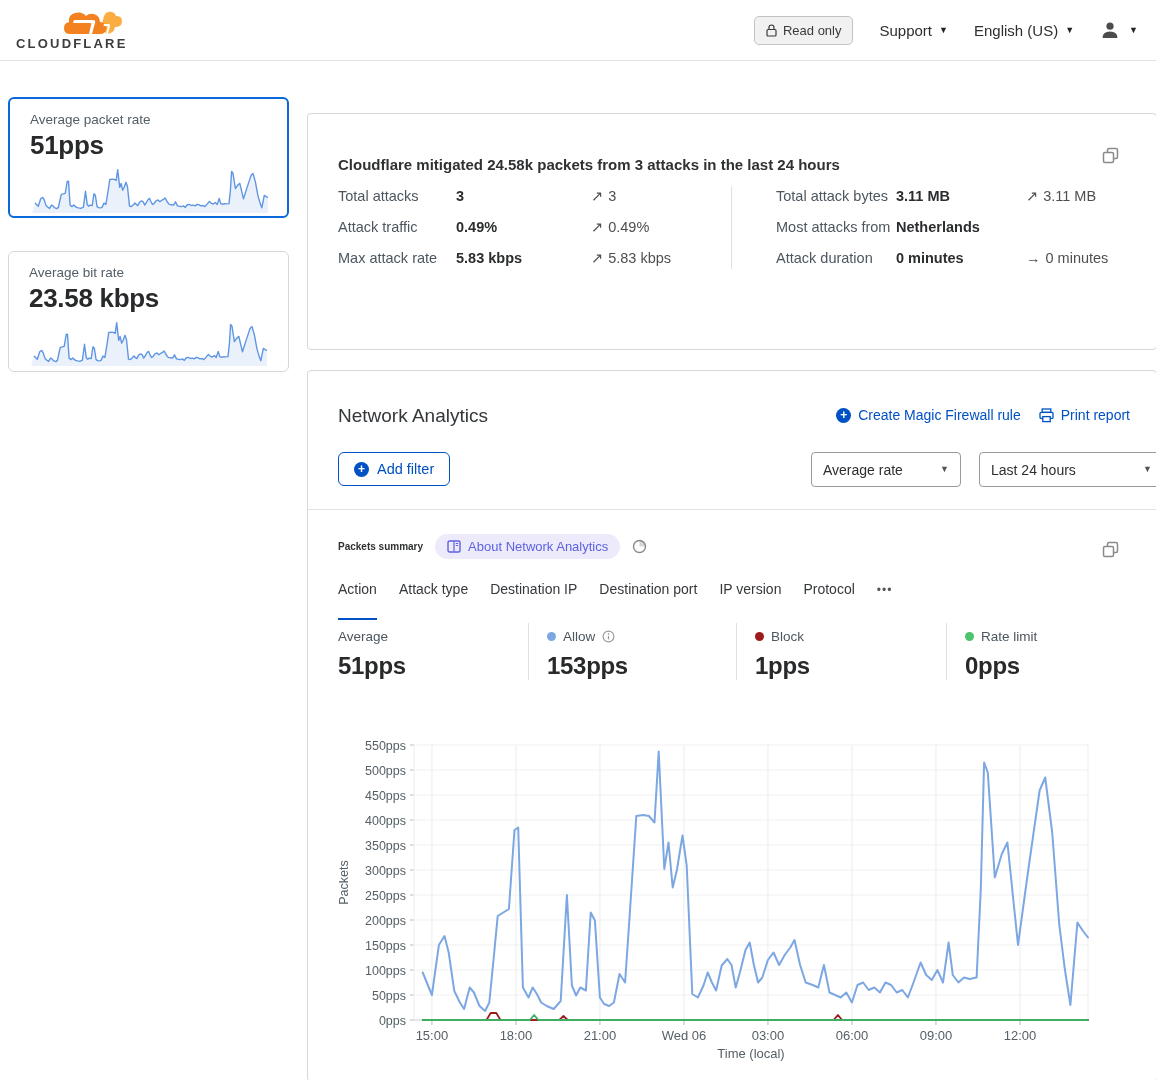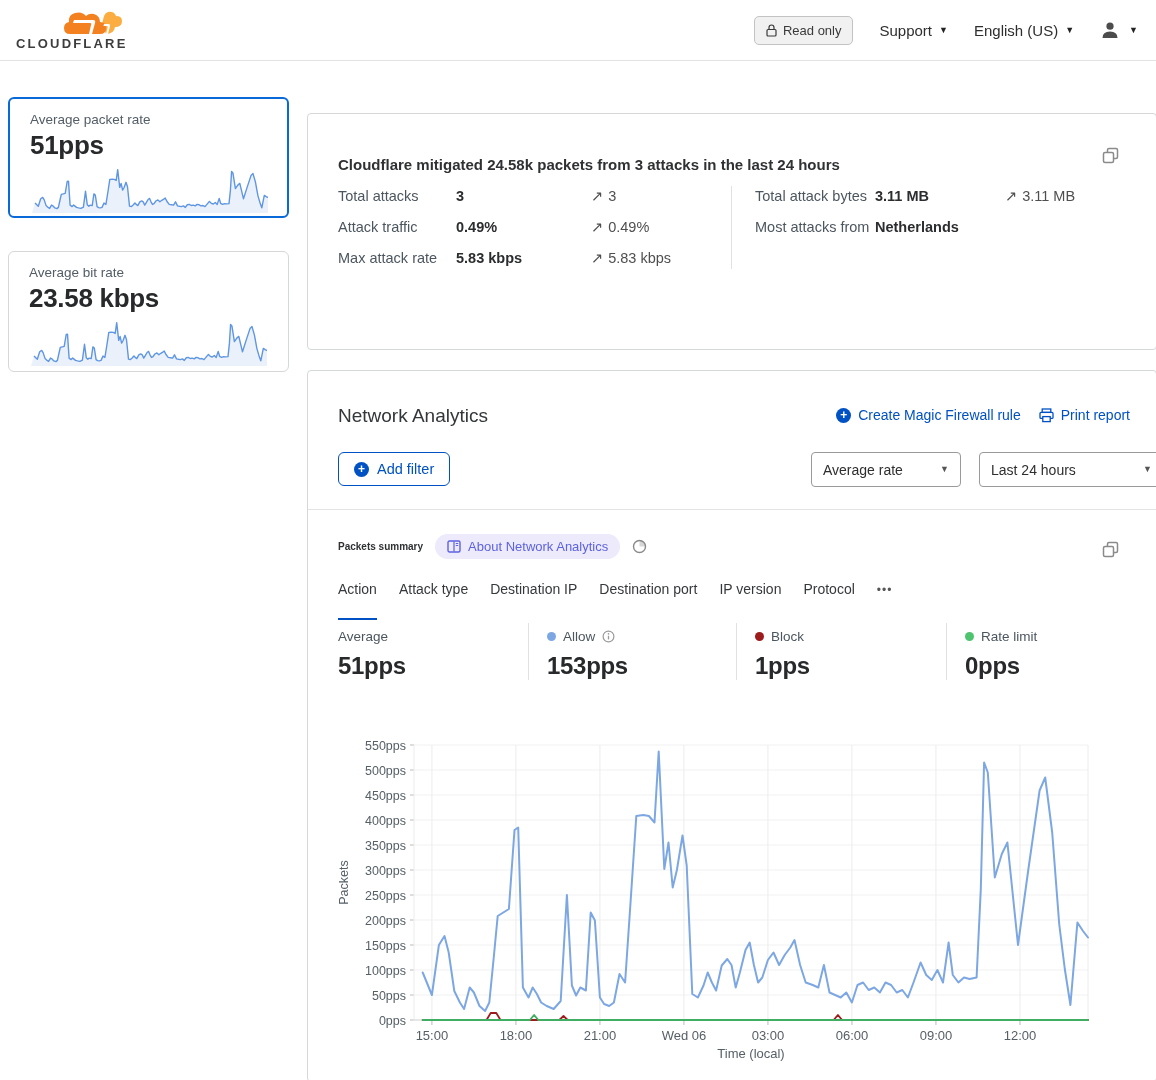--- a/index.html
+++ b/index.html
@@ -30,21 +30,21 @@
 
   
   .card { position:absolute; background:#fff; border:1px solid #d5d7d8; border-radius:4px; }
 
   
   .summary-title { position:absolute; left:30px; top:42px; font-size:15px; font-weight:700; color:#2f3133; }
   .icon-btn { position:absolute; width:18px; height:18px; cursor:pointer; }
   .sum-grid { position:absolute; left:30px; top:72px; display:flex; }
   .sum-col { display:flex; flex-direction:column; gap:10px; }
   .sum-col.left { width:393px; }
-  .sum-col.right { border-left:1px solid #e1e1e1; padding-left:23px; width:420px; }
+  .sum-col.right { border-left:1px solid #e1e1e1; padding-left:44px; width:420px; }
   .sum-row { display:flex; align-items:flex-start; font-size:14.5px; line-height:21px; }
   .sum-row .lbl { color:#4c565f; }
   .sum-row .val { font-weight:700; color:#2b2d2f; }
   .sum-row .delta { color:#4f4f4f; }
   .left .lbl { width:118px; } .left .val { width:135px; } 
   .right .lbl { width:120px; } .right .val { width:130px; }
   .arrow { margin-right:5px; }
 
   
   .na-title { position:absolute; left:30px; top:34px; font-size:19px; color:#33373a; }
@@ -166,20 +166,25 @@
       </div>
       <div class="sum-col right">
         <div class="sum-row">
           <span class="lbl">Total attack bytes</span>
           <span class="val">3.11 MB</span>
           <span class="delta"><span class="arrow">↗</span><span>3.11 MB</span></span>
         </div>
         <div class="sum-row">
           <span class="lbl">Most attacks from</span>
           <span class="val">Netherlands</span>
+        </div>
+        <div class="sum-row">
+          <span class="lbl">Attack duration</span>
+          <span class="val">0 minutes</span>
+          <span class="delta"><span class="arrow">→</span><span>0 minutes</span></span>
         </div>
       </div>
     </div>
   </div>
 
   <div class="card" style="left:307px; top:370px; width:850px; height:712px;">
     <div class="na-title">Network Analytics</div>
     <div class="links">
       <div class="blue-link">
         <span class="plus-circle">+</span>

